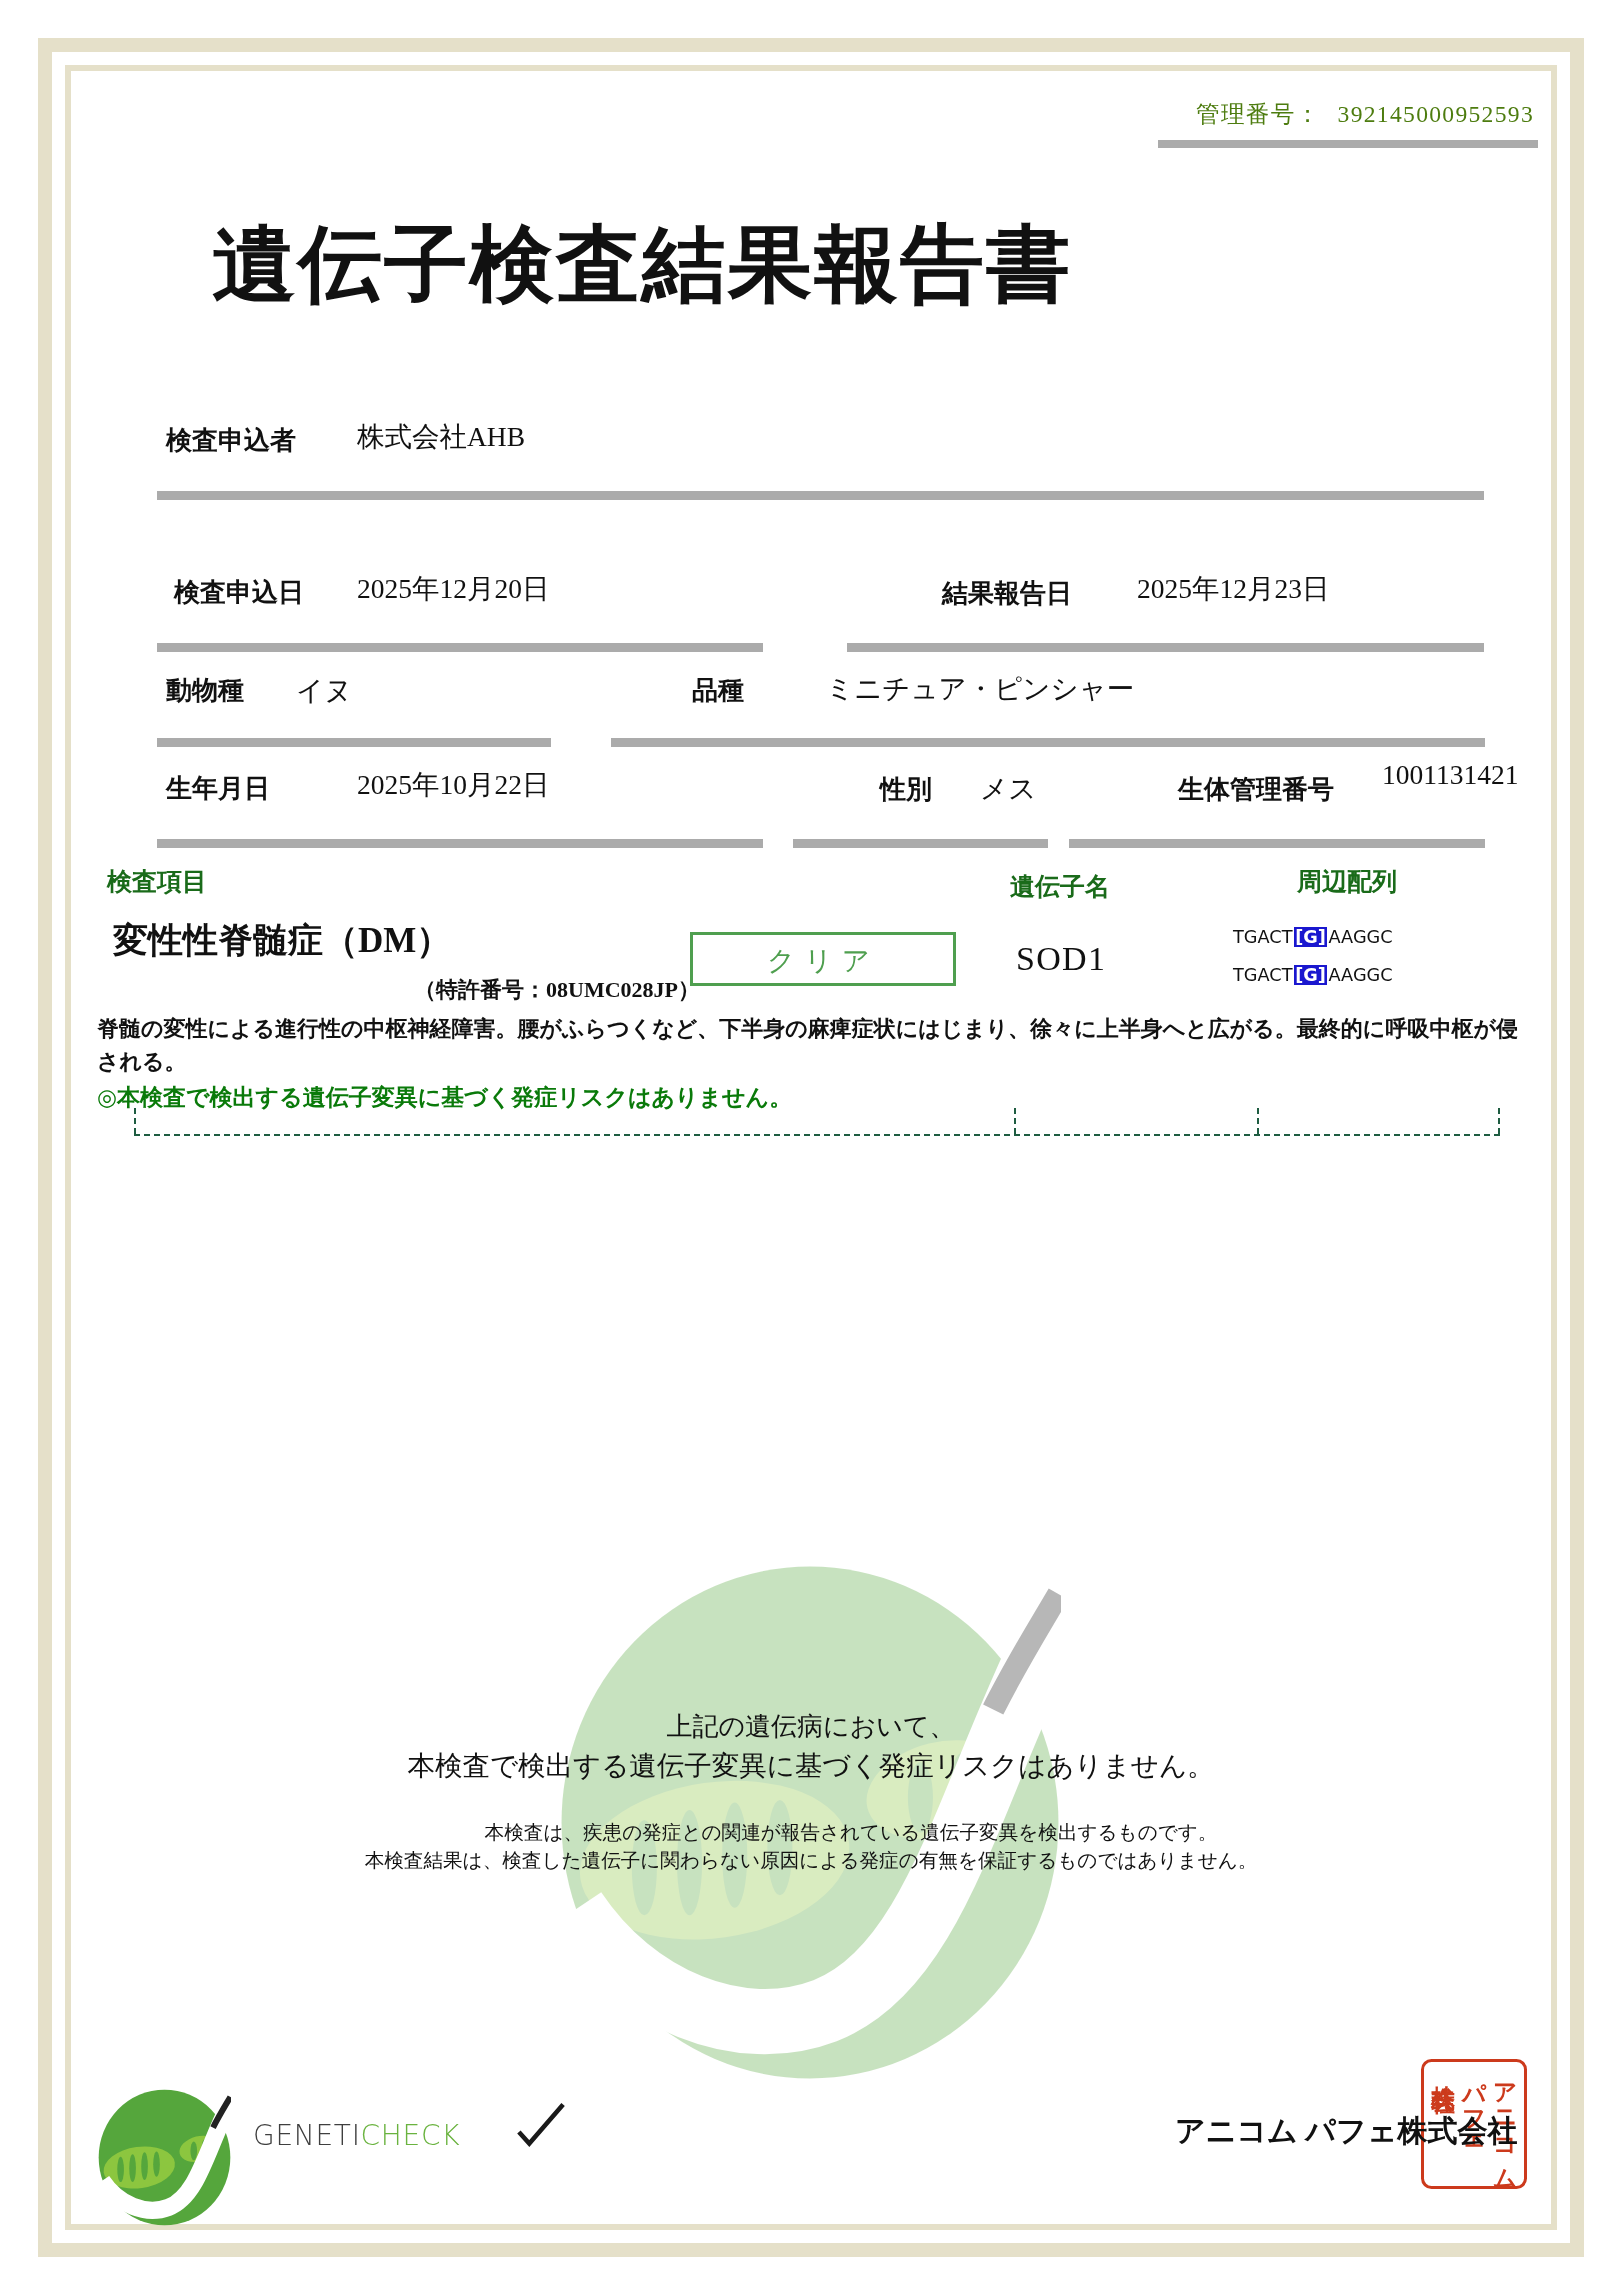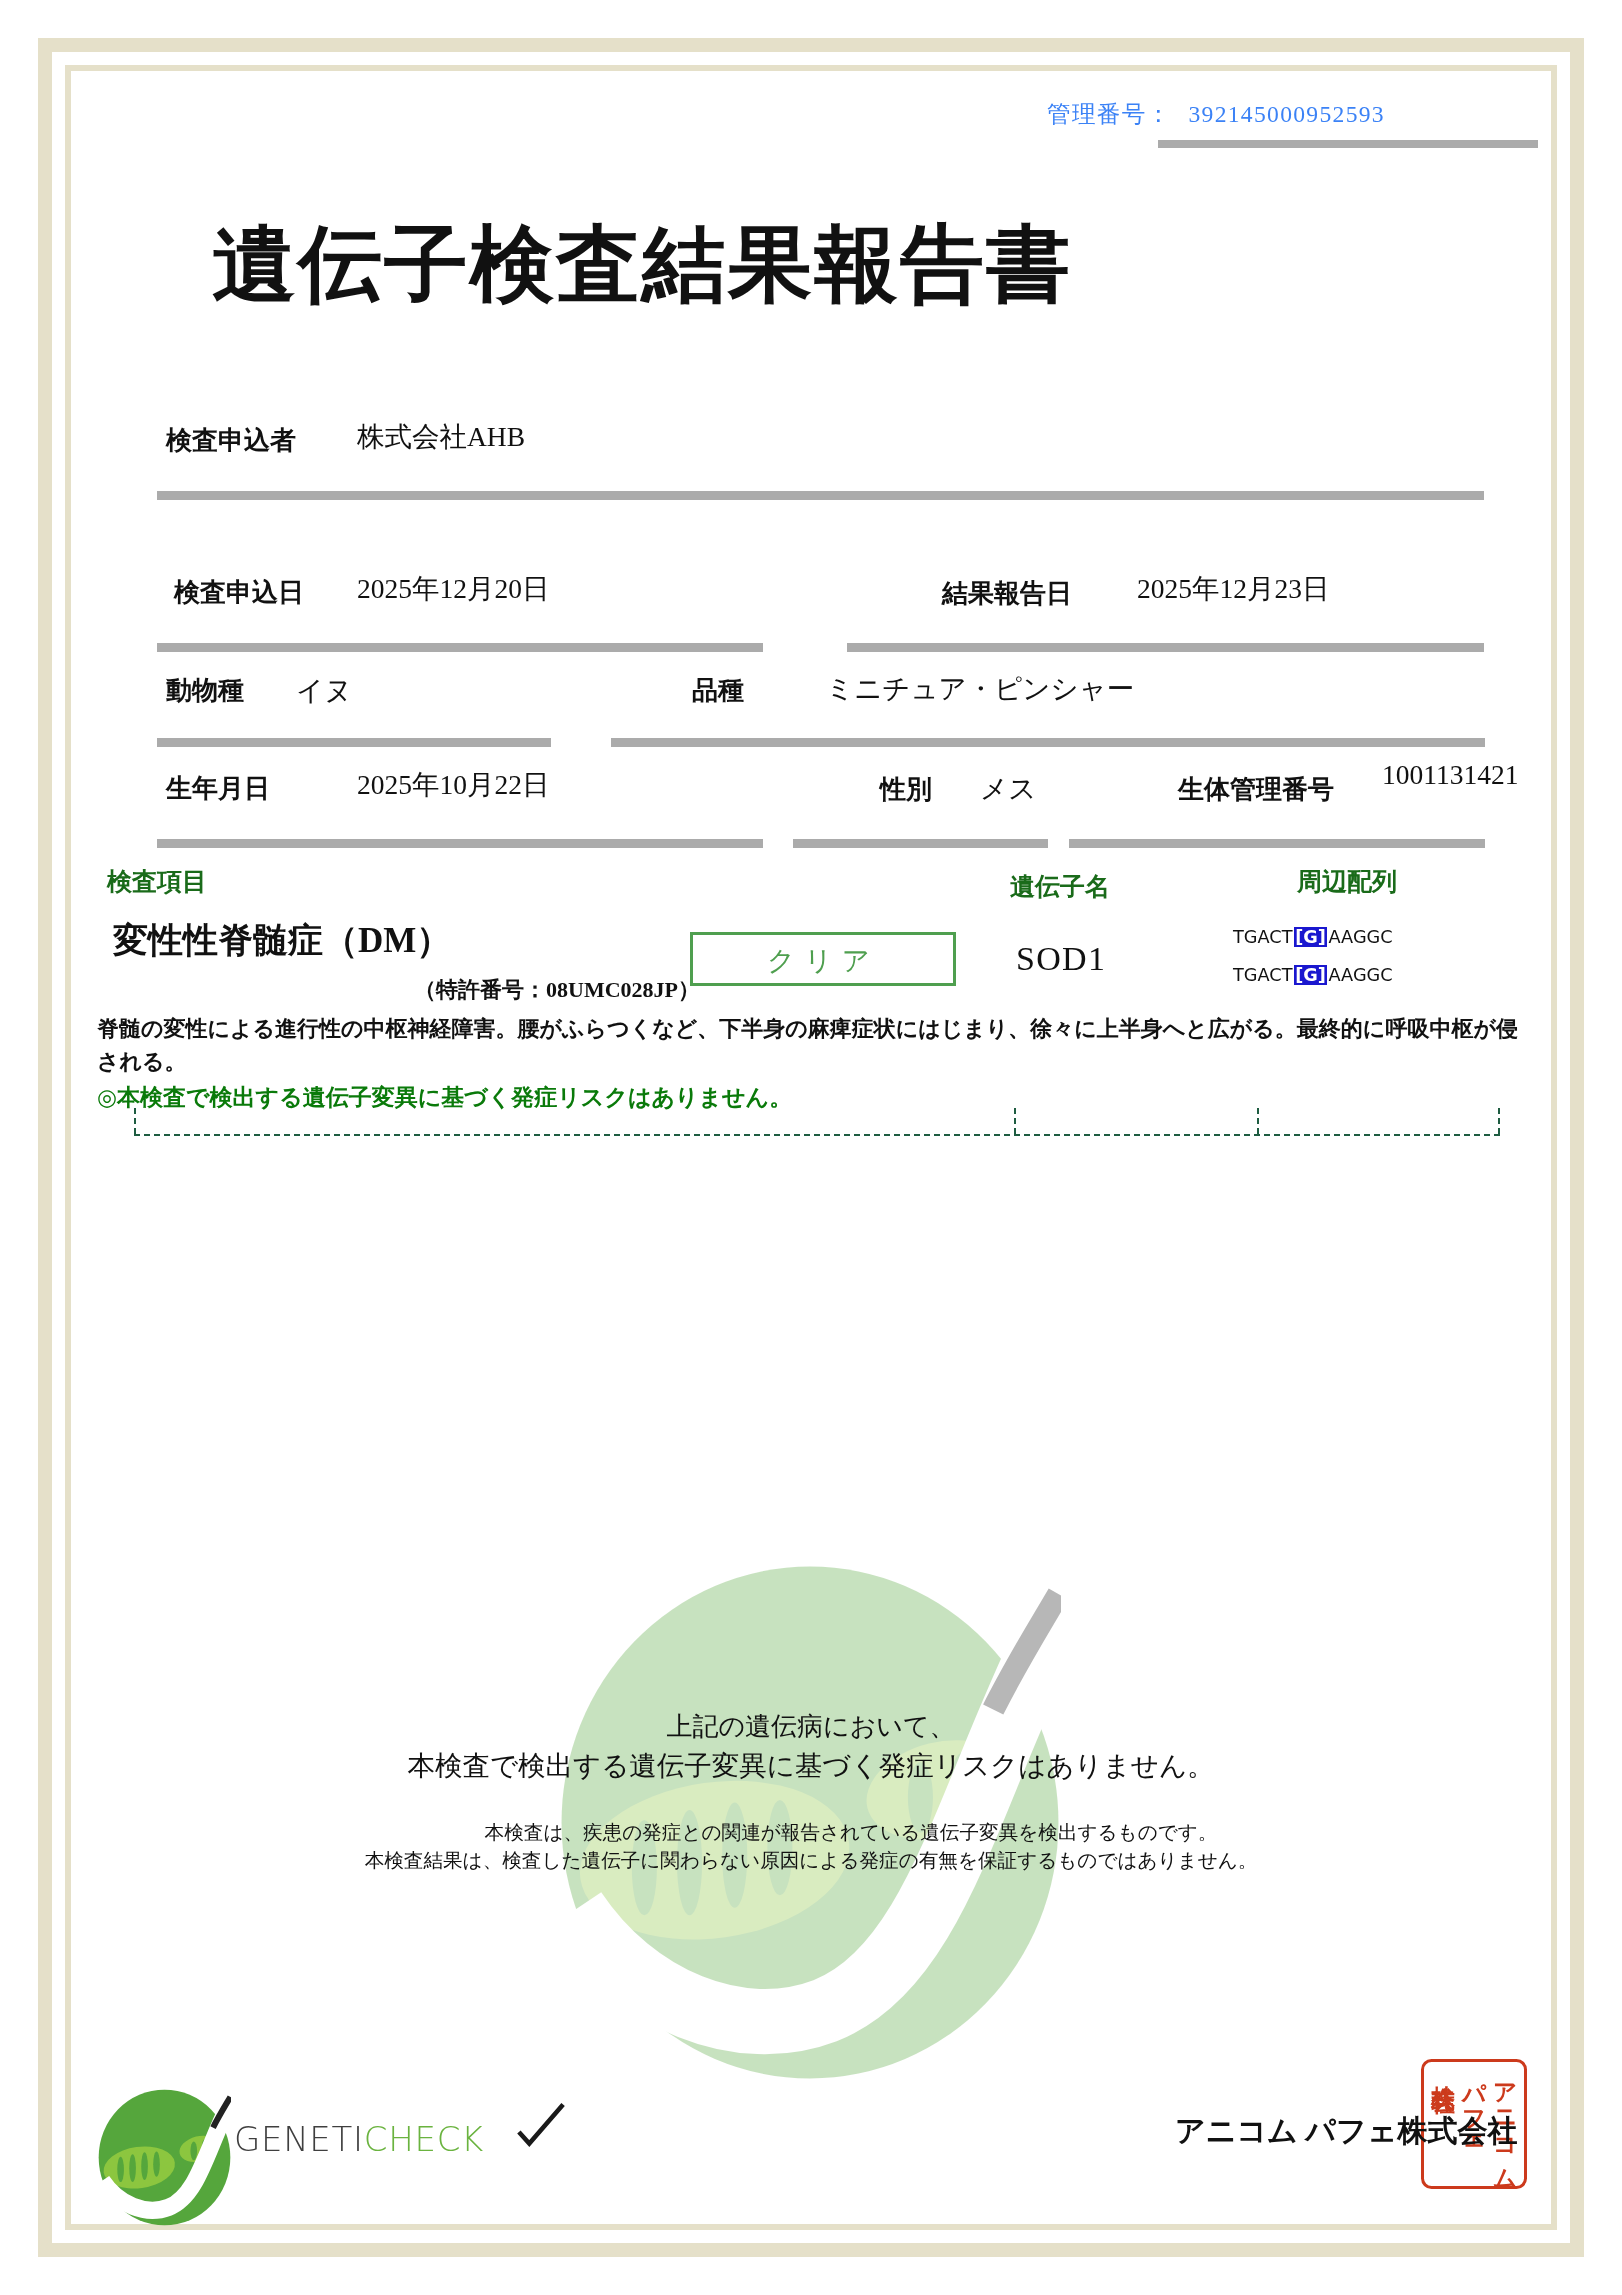--- a/index.html
+++ b/index.html
@@ -4,22 +4,22 @@
 <style>
   html,body{margin:0;padding:0;background:#ffffff;}
   .page{position:relative;width:1622px;height:2295px;background:#ffffff;overflow:hidden;
         font-family:"Liberation Serif","DejaVu Serif",serif;color:#111;}
   
   .border-outer{position:absolute;left:38px;top:38px;right:38px;bottom:38px;
                 border:14.4px solid #e5e0c9;pointer-events:none;}
   .border-inner{position:absolute;left:65px;top:65px;right:65px;bottom:65px;
                 border:6.5px solid #e5e0c9;pointer-events:none;}
   
-  .mgmt{position:absolute;left:1047px;top:98px;width:487px;text-align:left;
-        font-size:23.6px;color:#3b82f6;letter-spacing:1.3px;}
+  .mgmt{position:absolute;left:1047px;top:98px;width:487px;text-align:right;
+        font-size:23.6px;color:#4d7c0f;letter-spacing:1.3px;}
   .mgmt .num{margin-left:17px;}
   .mgmt-bar{position:absolute;left:1158px;top:140px;width:380px;height:7.9px;background:#ababab;}
   
   .title{position:absolute;left:0;top:208px;width:1284px;text-align:center;
          font-size:84px;font-weight:600;letter-spacing:2px;margin:0;}
   
   .flabel{position:absolute;font-size:26px;font-weight:700;white-space:nowrap;}
   .fvalue{position:absolute;font-size:27.5px;font-weight:500;white-space:nowrap;}
   .fbar{position:absolute;height:8.5px;background:#ababab;}
   
@@ -42,22 +42,22 @@
   
   .watermark{position:absolute;left:558px;top:1564px;width:504px;height:517px;opacity:0.32;z-index:0;}
   .summary{position:absolute;left:0;width:1622px;text-align:center;z-index:1;
            font-family:"DejaVu Sans","Liberation Sans",sans-serif;font-weight:500;white-space:nowrap;}
   .sum1{top:1709px;font-size:26px;}
   .sum2{top:1748px;font-size:27.5px;}
   .dis1{top:1819px;font-size:19.6px;padding-left:40px;}
   .dis2{top:1847px;font-size:19.6px;}
   
   .brand-mark{position:absolute;left:98px;top:2089px;width:133px;height:137px;}
-  .brand-text{position:absolute;left:234px;top:2119px;font-family:"DejaVu Sans","Liberation Sans",sans-serif;
-              font-size:34px;font-weight:300;letter-spacing:0.7px;white-space:nowrap;z-index:1;}
+  .brand-text{position:absolute;left:253px;top:2119px;font-family:"DejaVu Sans","Liberation Sans",sans-serif;
+              font-size:28px;font-weight:300;letter-spacing:0.7px;white-space:nowrap;z-index:1;}
   .brand-text .g1{color:#3f3f3f;}
   .brand-text .g2{color:#6ab33f;}
   .brand-check{position:absolute;left:516px;top:2102px;width:50px;height:52px;z-index:2;}
   .company{position:absolute;left:1175px;top:2111px;font-size:30px;font-weight:700;
            white-space:nowrap;z-index:3;}
   .seal{position:absolute;left:1421px;top:2059px;width:106px;height:130px;z-index:2;
         border:3.9px solid #cc3a1c;border-radius:10.5px;box-sizing:border-box;
         writing-mode:vertical-rl;padding:5.2px 3.9px;color:#cc3a1c;
         font-size:23.6px;font-weight:700;letter-spacing:1.3px;line-height:31px;}
   .seal span{display:block;}

